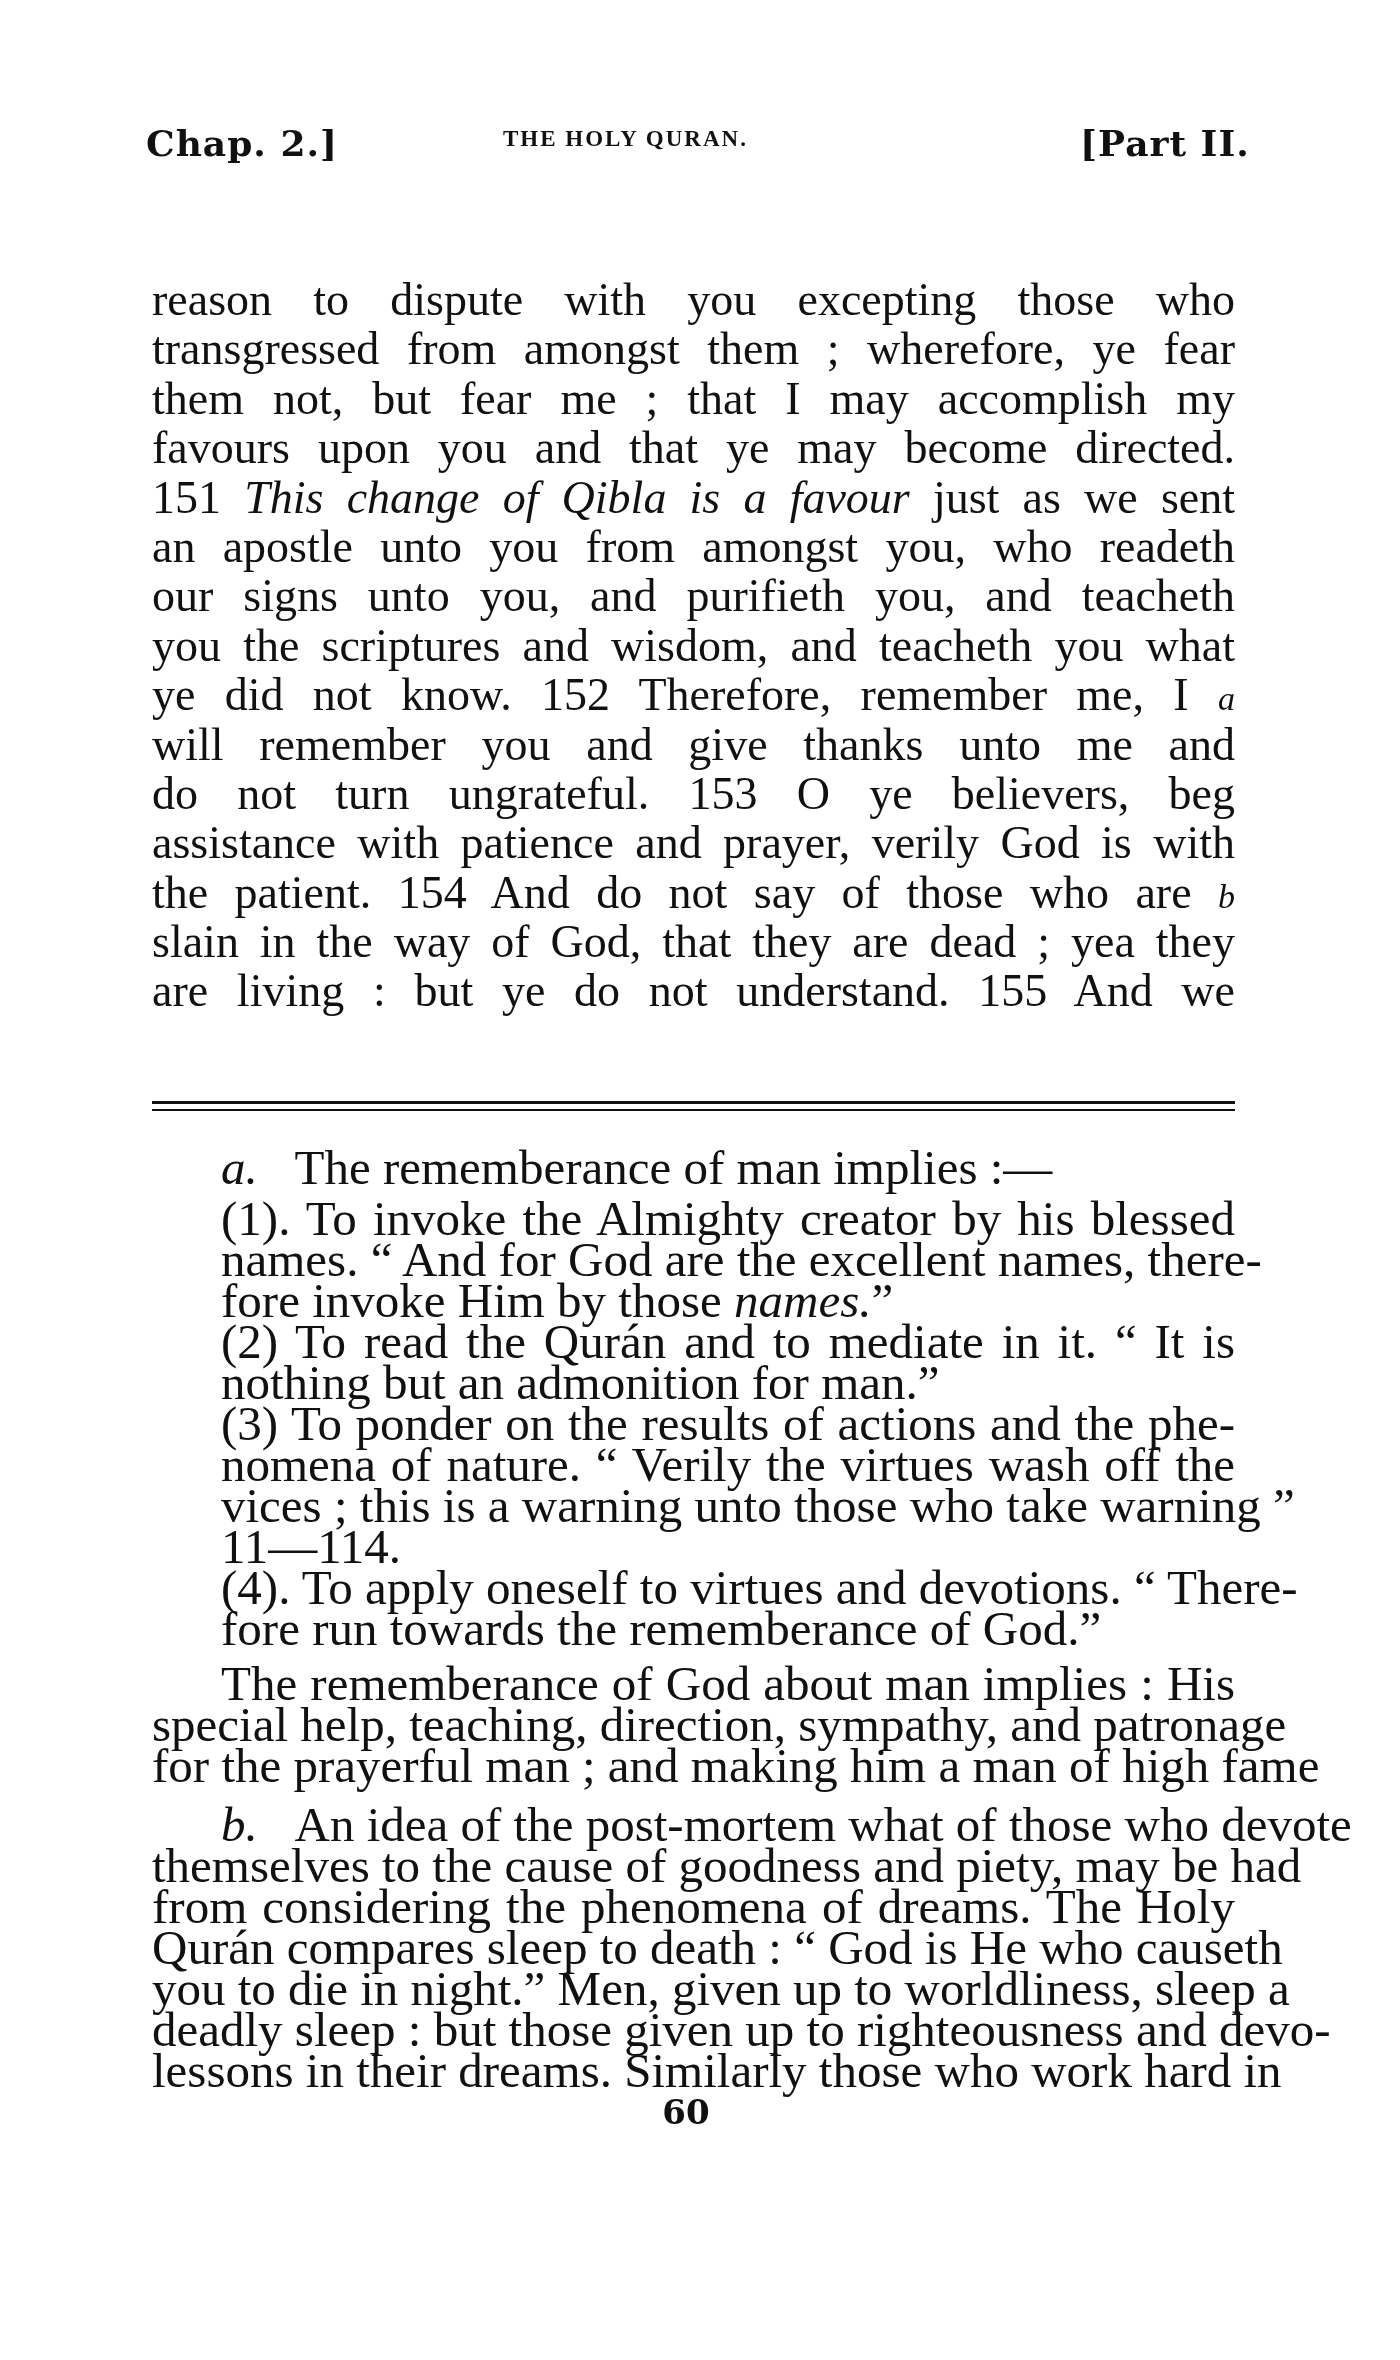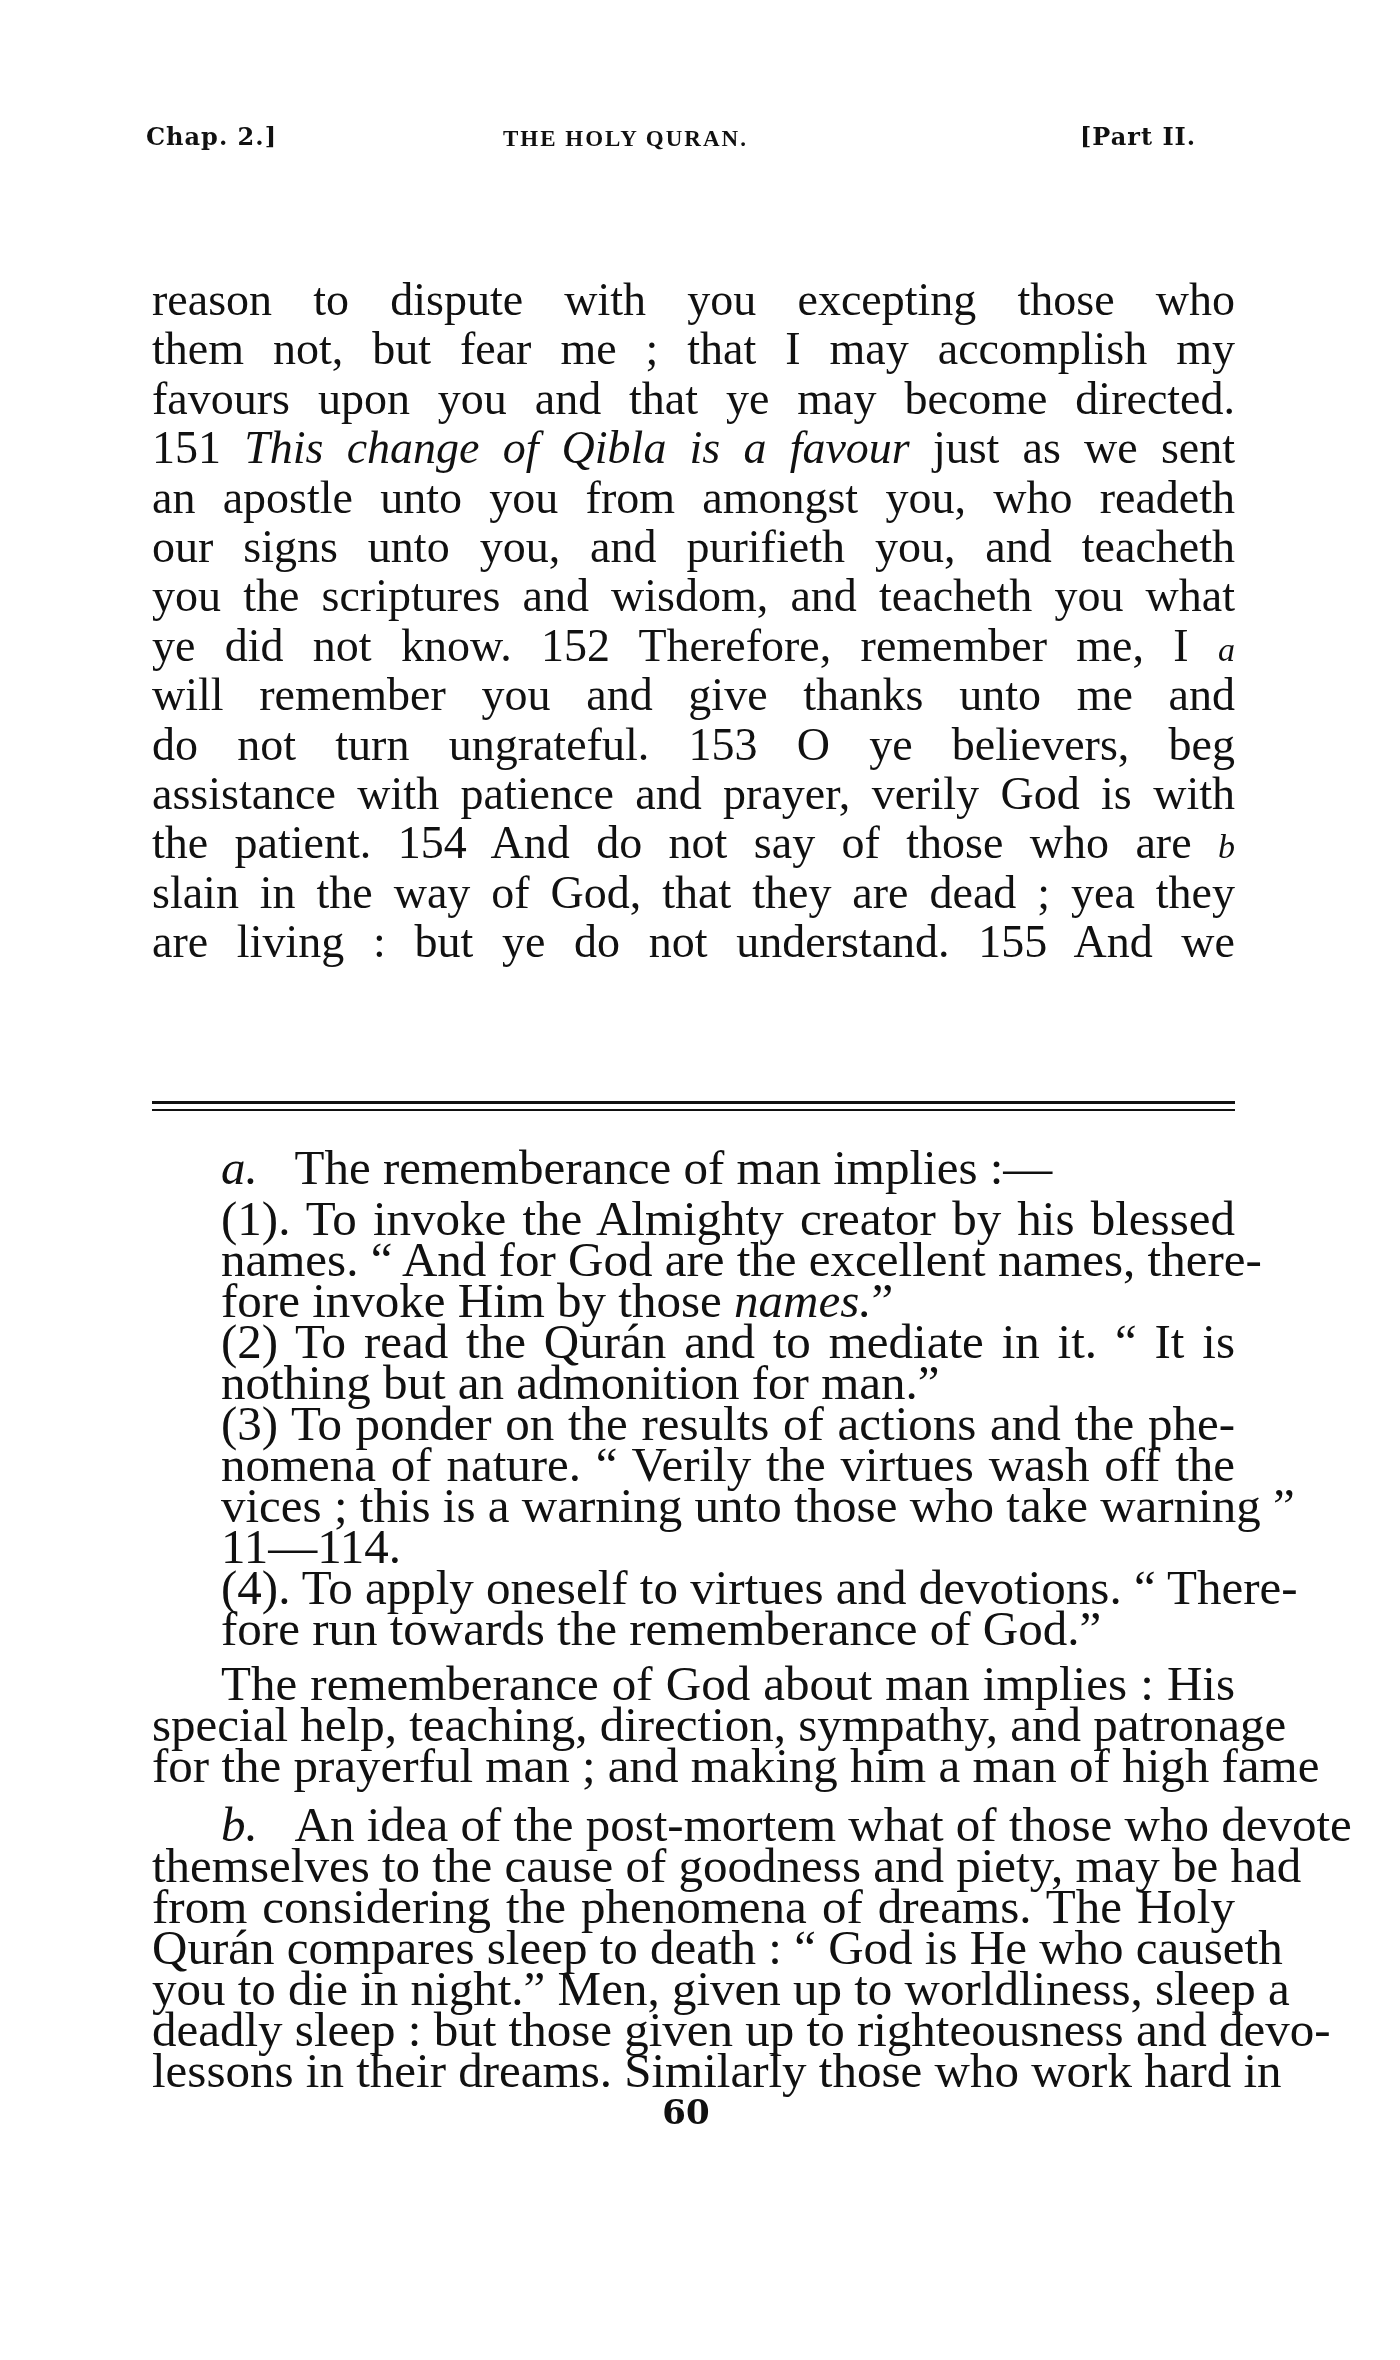--- a/index.html
+++ b/index.html
@@ -1,17 +1,17 @@
 <!DOCTYPE html>
 <html><head>
 <meta charset="utf-8">
 <style>
   html, body { margin:0; padding:0; background:#ffffff; }
   body { width:1400px; height:2360px; position:relative; overflow:hidden; color:#111; font-family:"Liberation Serif","DejaVu Serif",serif; }
-  .hdr { position:absolute; top:122px; font-family:"DejaVu Serif","Liberation Serif",serif; font-weight:bold; font-size:24px; letter-spacing:1px; }
+  .hdr { position:absolute; top:122px; font-family:"DejaVu Serif","Liberation Serif",serif; font-weight:bold; font-size:36px; letter-spacing:1px; }
   .hdr-left { left:146px; }
   .hdr-center { left:503px; font-size:23px; top:126px; letter-spacing:2px;font-family:Liberation Serif, serif; }
   .hdr-right { left:1080px; }
   .body-text { position:absolute; left:152px; top:275px; width:1083px; font-size:46px; line-height:49.4px; text-align:justify; text-align-last:justify; }
   .body-text .line { display:block; white-space:nowrap; text-align:justify; text-align-last:justify; height:49.4px; }
   .it { font-style:italic; }
   .rule { position:absolute; left:152px; width:1083px; height:3px; background:#111; }
   .rule1 { top:1101px; }
   .rule2 { top:1109px; height:2px; }
   .fn { position:absolute; left:152px; width:1083px; font-size:49px; line-height:41px; }
@@ -22,20 +22,21 @@
 </style>
 </head>
 <body>
 
 <div class="hdr hdr-left">Chap. 2.]</div>
 <div class="hdr hdr-center">THE HOLY QURAN.</div>
 <div class="hdr hdr-right">[Part II.</div>
 
 <div class="body-text">
   <span class="line"><span>reason to dispute with you excepting those who</span></span>
+  <span class="line"><span>transgressed from amongst them ; wherefore, ye fear</span></span>
   <span class="line"><span>them not, but fear me ; that I may accomplish my</span></span>
   <span class="line"><span>favours upon you and that ye may become directed.</span></span>
   <span class="line"><span>151 </span><span class="it">This change of Qibla is a favour</span><span> just as we sent</span></span>
   <span class="line"><span>an apostle unto you from amongst you, who readeth</span></span>
   <span class="line"><span>our signs unto you, and purifieth you, and teacheth</span></span>
   <span class="line"><span>you the scriptures and wisdom, and teacheth you what</span></span>
   <span class="line"><span>ye did not know. 152 Therefore, remember me, I </span><span class="it" style="font-size:34px;">a</span></span>
   <span class="line"><span>will remember you and give thanks unto me and</span></span>
   <span class="line"><span>do not turn ungrateful. 153 O ye believers, beg</span></span>
   <span class="line"><span>assistance with patience and prayer, verily God is with</span></span>

